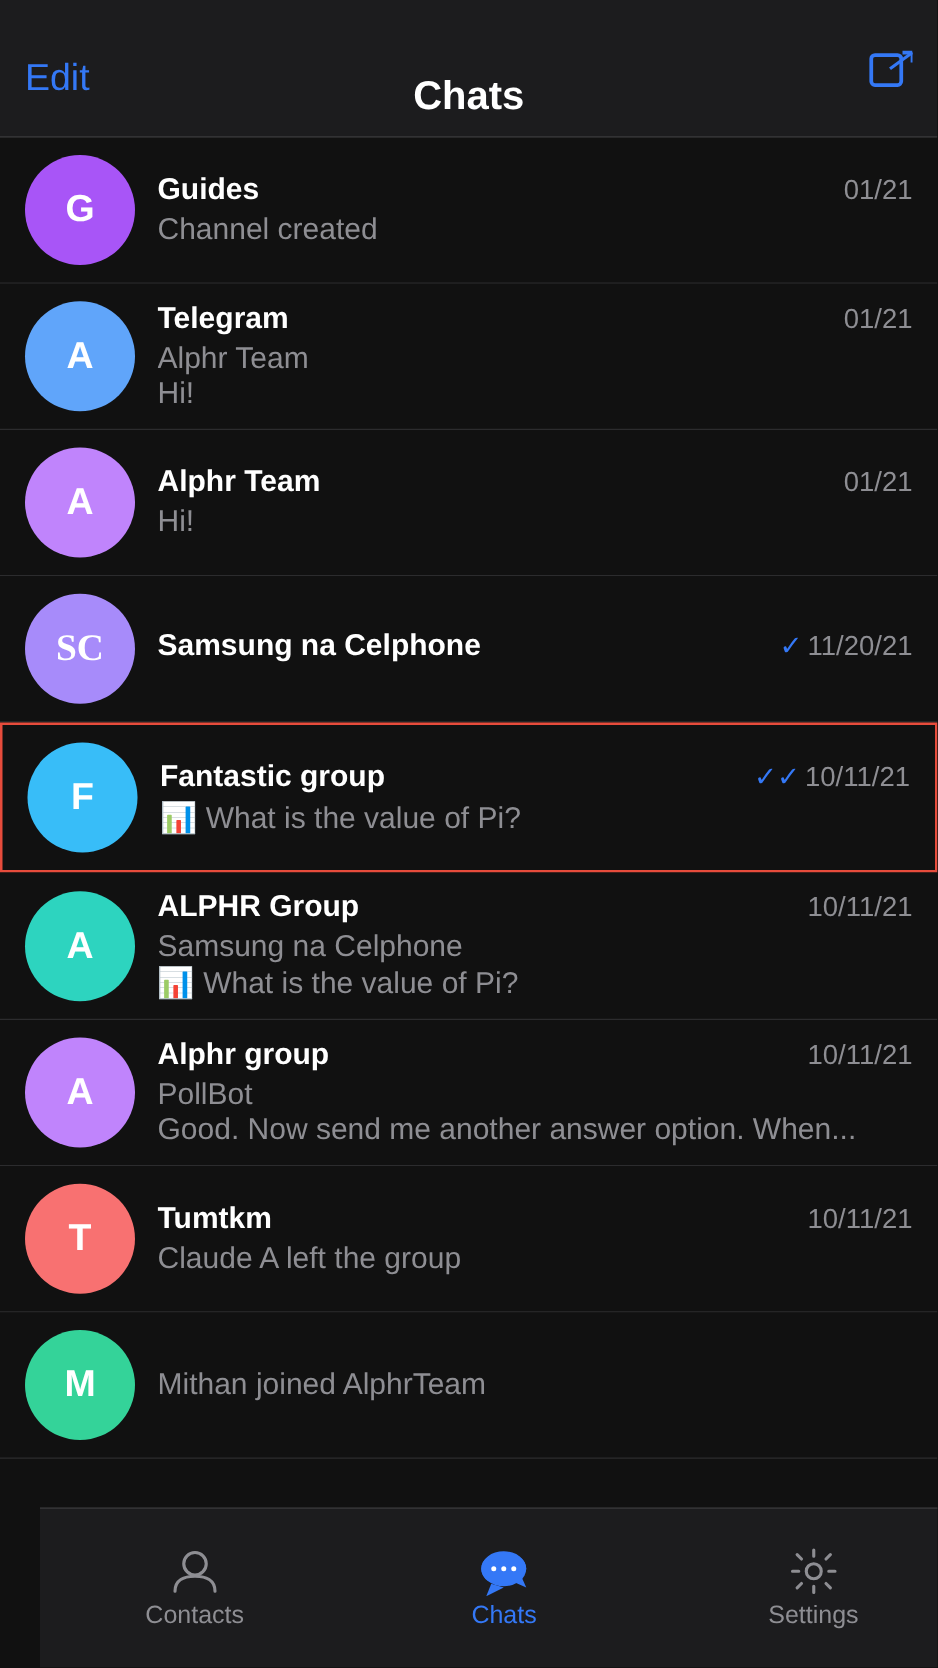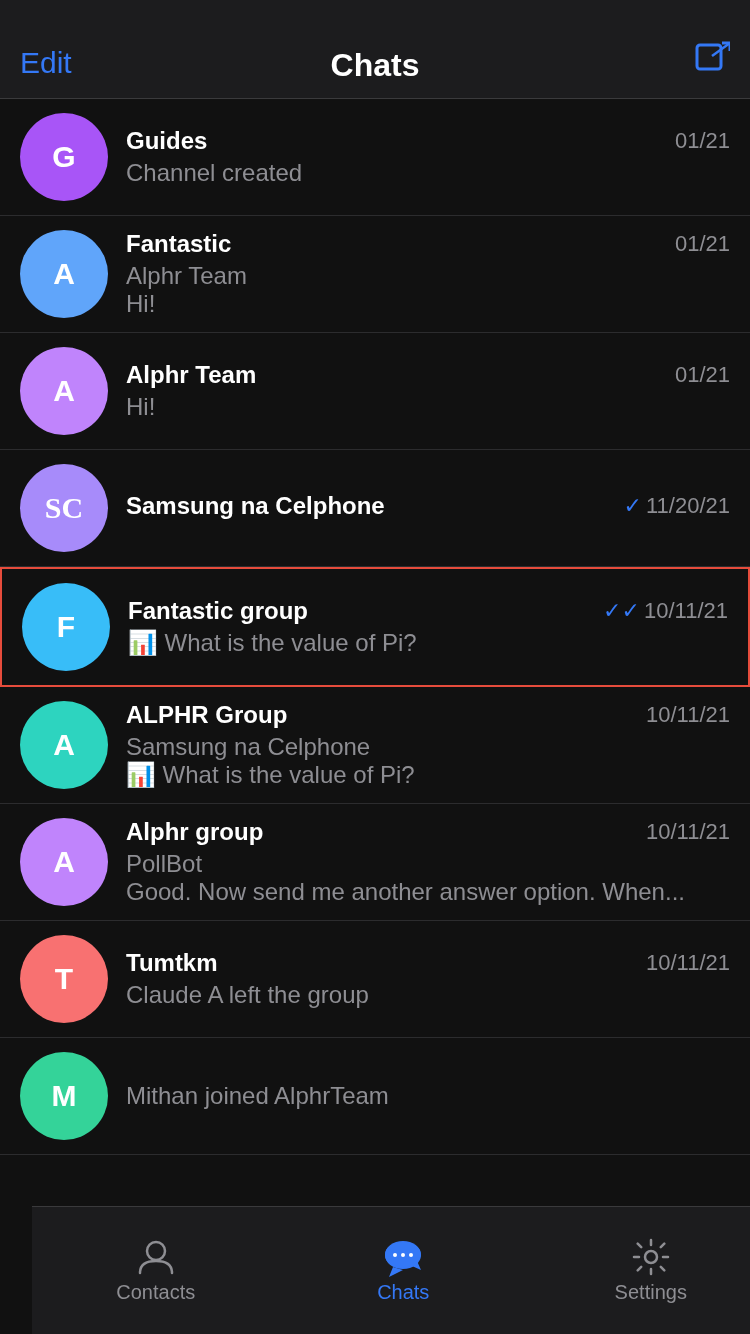--- a/index.html
+++ b/index.html
@@ -10,24 +10,24 @@
       font-family: -apple-system, BlinkMacSystemFont, 'Helvetica Neue', Arial, sans-serif;
       width: 750px;
       height: 1334px;
       overflow: hidden;
       position: relative;
     }
 
     
     .header {
       background: #1c1c1e;
-      height: 99px;
+      height: 110px;
       display: flex;
       align-items: flex-end;
-      padding-bottom: 18px;
+      padding-bottom: 29px;
       padding-left: 20px;
       padding-right: 20px;
       border-bottom: 1px solid #3a3a3c;
       position: relative;
     }
     .header-edit {
       color: #3478f6;
       font-size: 30px;
       font-weight: 400;
       cursor: pointer;
@@ -178,21 +178,21 @@
             <span>01/21</span>
           </span>
         </div>
         <div class="chat-preview">Channel created</div>
       </div>
     </div>
     <div class="chat-item">
       <div class="avatar" style="background: rgb(96, 165, 250);">A</div>
       <div class="chat-content">
         <div class="chat-top-row">
-          <span class="chat-name">Fantastic</span>
+          <span class="chat-name">Telegram</span>
           <span class="chat-time">
             <span>01/21</span>
           </span>
         </div>
         <div class="chat-preview">
           <span class="chat-preview-line sender">Alphr Team</span>
           <span class="chat-preview-line">Hi!</span>
         </div>
       </div>
     </div>

